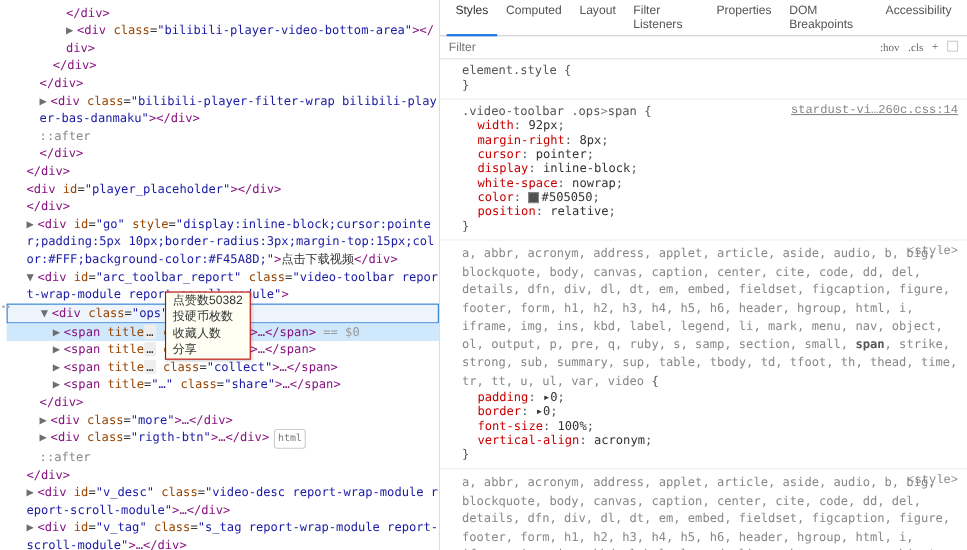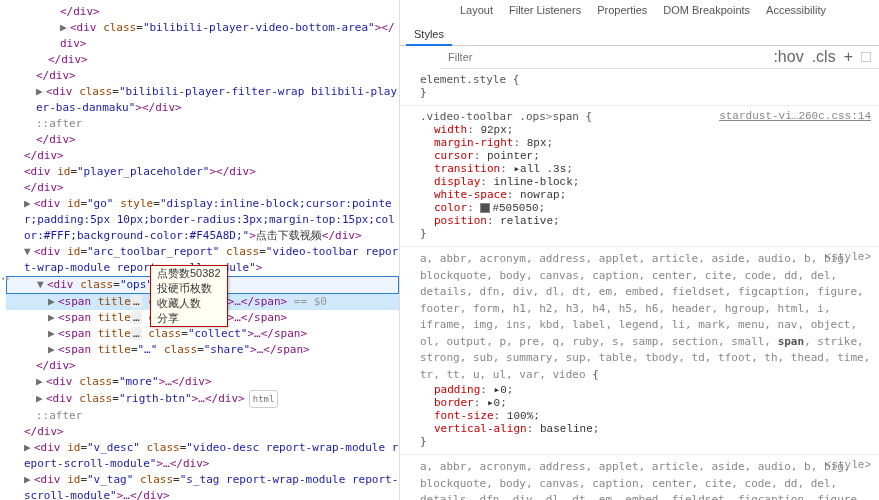--- a/index.html
+++ b/index.html
@@ -1,35 +1,35 @@
 <!DOCTYPE html>
 <html><head>
 <meta charset="utf-8">
 <style>
   * { box-sizing: border-box; }
   body { margin:0; font-family: Consolas, "Courier New", monospace; font-size:11px; color:#333; background:#fff; display:flex; height:500px; overflow:hidden; }
   .left { width:400px; border-right:1px solid #ddd; overflow:auto; padding:4px 0 4px 6px; position:relative; }
   .right { flex:1; display:flex; flex-direction:column; overflow:hidden; }
   .tabs { display:flex; border-bottom:1px solid #ccc; font-family:"Segoe UI",Arial,sans-serif; font-size:11px; color:#555; padding:0 6px; position:relative; }
   .tab { padding:4px 8px; cursor:pointer; }
-  .tab.active { color:#333; border-bottom:2px solid #1a73e8; margin-bottom:-1px;margin-top:24px; }
-  .filterbar { display:flex; align-items:center; border-bottom:1px solid #e0e0e0; font-family:"Segoe UI",Arial,sans-serif; padding:2px 4px;margin-left:40px; }
+  .tab.active { color:#333; border-bottom:2px solid #1a73e8; margin-bottom:-1px; }
+  .filterbar { display:flex; align-items:center; border-bottom:1px solid #e0e0e0; font-family:"Segoe UI",Arial,sans-serif; padding:2px 4px; }
   .filterbar input { flex:1; border:none; outline:none; font-size:11px; color:#888; padding:2px 4px; }
-  .filterbar .fbtn { color:#666; font-size:16px; padding:0 4px; cursor:pointer; }
+  .filterbar .fbtn { color:#666; font-size:10px; padding:0 4px; cursor:pointer;font-family:Liberation Serif, serif; }
   .plus { font-size:14px; line-height:10px; }
   .box { border:1px solid #ccc; width:10px; height:10px; display:inline-block; }
   .styles-pane { flex:1; overflow:auto; padding:0; }
   .rule { border-bottom:1px solid #eee; padding:4px 8px 6px 20px; position:relative; font-family:Consolas,monospace; }
   .selector { color:#555;margin-top:37px; }
   .selector .pseudo { color:#888; }
   .brace { color:#555; }
   .prop { padding-left:14px; }
   .pn { color:#c80000; }
   .colon { color:#555; }
-  .pv { color:#333;font-family:Liberation Mono, monospace; }
+  .pv { color:#333; }
   .semicolon { color:#555; }
   .origin { position:absolute; right:8px; top:4px; color:#888; font-family:Liberation Mono, monospace; text-decoration:underline; cursor:pointer; }
   .style-origin { position:absolute; right:8px; top:4px; color:#888; font-family:Liberation Mono, monospace; }
   .swatch { display:inline-block; width:10px; height:10px; border:1px solid #888; vertical-align:middle; margin-right:2px; }
   .taglist { color:#888; line-height:1.5; }
   .taglist b { color:#555; font-weight:bold; }
   
   .tree { line-height:16px; font-family:Consolas,monospace; }
   .node { white-space:pre-wrap; word-break:break-all; }
   .tag { color:#881280;margin-top:30px; }
@@ -84,20 +84,21 @@
     <div>点赞数50382</div>
     <div>投硬币枚数</div>
     <div>收藏人数</div>
     <div>分享</div>
   </div>
 </div>
 
 <div class="right">
   <div class="tabs">
     <div class="tab active">Styles</div>
+    <div class="tab">Computed</div>
     <div class="tab">Layout</div>
     <div class="tab">Filter Listeners</div>
     <div class="tab">Properties</div>
     <div class="tab">DOM Breakpoints</div>
     <div class="tab">Accessibility</div>
   </div>
   <div class="filterbar">
     <input placeholder="Filter" style="">
     <span class="fbtn">:hov</span>
     <span class="fbtn">.cls</span>
@@ -111,35 +112,34 @@
       <span class="selector">element.style {</span><br>
       <span class="brace">}</span>
     </div>
 
     <div class="rule">
       <span class="origin">stardust-vi…260c.css:14</span>
       <span class="selector">.video-toolbar .ops<span class="pseudo">&gt;</span>span</span> <span class="brace">{</span>
       <div class="prop"><span class="pn">width</span><span class="colon">: </span><span class="pv">92px</span><span class="semicolon">;</span></div>
       <div class="prop"><span class="pn">margin-right</span><span class="colon">: </span><span class="pv">8px</span><span class="semicolon">;</span></div>
       <div class="prop"><span class="pn">cursor</span><span class="colon">: </span><span class="pv">pointer</span><span class="semicolon">;</span></div>
-      <div class="prop"><span class="pn">transition</span><span class="colon">: </span><span class="pv">▸all .3s</span><span class="semicolon">;</span></div>
       <div class="prop"><span class="pn">display</span><span class="colon">: </span><span class="pv">inline-block</span><span class="semicolon">;</span></div>
       <div class="prop"><span class="pn">white-space</span><span class="colon">: </span><span class="pv">nowrap</span><span class="semicolon">;</span></div>
       <div class="prop"><span class="pn">color</span><span class="colon">: </span><span class="swatch" style="background:#505050"></span><span class="pv">#505050</span><span class="semicolon">;</span></div>
       <div class="prop"><span class="pn">position</span><span class="colon">: </span><span class="pv">relative</span><span class="semicolon">;</span></div>
       <span class="brace">}</span>
     </div>
 
     <div class="rule">
       <span class="style-origin">&lt;style&gt;</span>
       <span class="taglist">a, abbr, acronym, address, applet, article, aside, audio, b, big, blockquote, body, canvas, caption, center, cite, code, dd, del, details, dfn, div, dl, dt, em, embed, fieldset, figcaption, figure, footer, form, h1, h2, h3, h4, h5, h6, header, hgroup, html, i, iframe, img, ins, kbd, label, legend, li, mark, menu, nav, object, ol, output, p, pre, q, ruby, s, samp, section, small, <b>span</b>, strike, strong, sub, summary, sup, table, tbody, td, tfoot, th, thead, time, tr, tt, u, ul, var, video</span> <span class="brace">{</span>
       <div class="prop"><span class="pn">padding</span><span class="colon">: </span><span class="pv">▸0</span><span class="semicolon">;</span></div>
       <div class="prop"><span class="pn">border</span><span class="colon">: </span><span class="pv">▸0</span><span class="semicolon">;</span></div>
       <div class="prop"><span class="pn">font-size</span><span class="colon">: </span><span class="pv">100%</span><span class="semicolon">;</span></div>
-      <div class="prop"><span class="pn">vertical-align</span><span class="colon">: </span><span class="pv">baseline</span><span class="semicolon">;</span></div>
+      <div class="prop"><span class="pn">vertical-align</span><span class="colon">: </span><span class="pv">acronym</span><span class="semicolon">;</span></div>
       <span class="brace">}</span>
     </div>
 
     <div class="rule">
       <span class="style-origin">&lt;style&gt;</span>
       <span class="taglist">a, abbr, acronym, address, applet, article, aside, audio, b, big, blockquote, body, canvas, caption, center, cite, code, dd, del, details, dfn, div, dl, dt, em, embed, fieldset, figcaption, figure, footer, form, h1, h2, h3, h4, h5, h6, header, hgroup, html, i, iframe, img, ins, kbd, label, legend, li, mark, menu, nav, object, ol, output, p, pre, q, ruby, s, samp, section, small, , strike, strong, sub, summary, sup, table, tbody, td, tfoot, th, thead, time, tr, tt, u, ul, var, video</span> 
       
       
       
       

